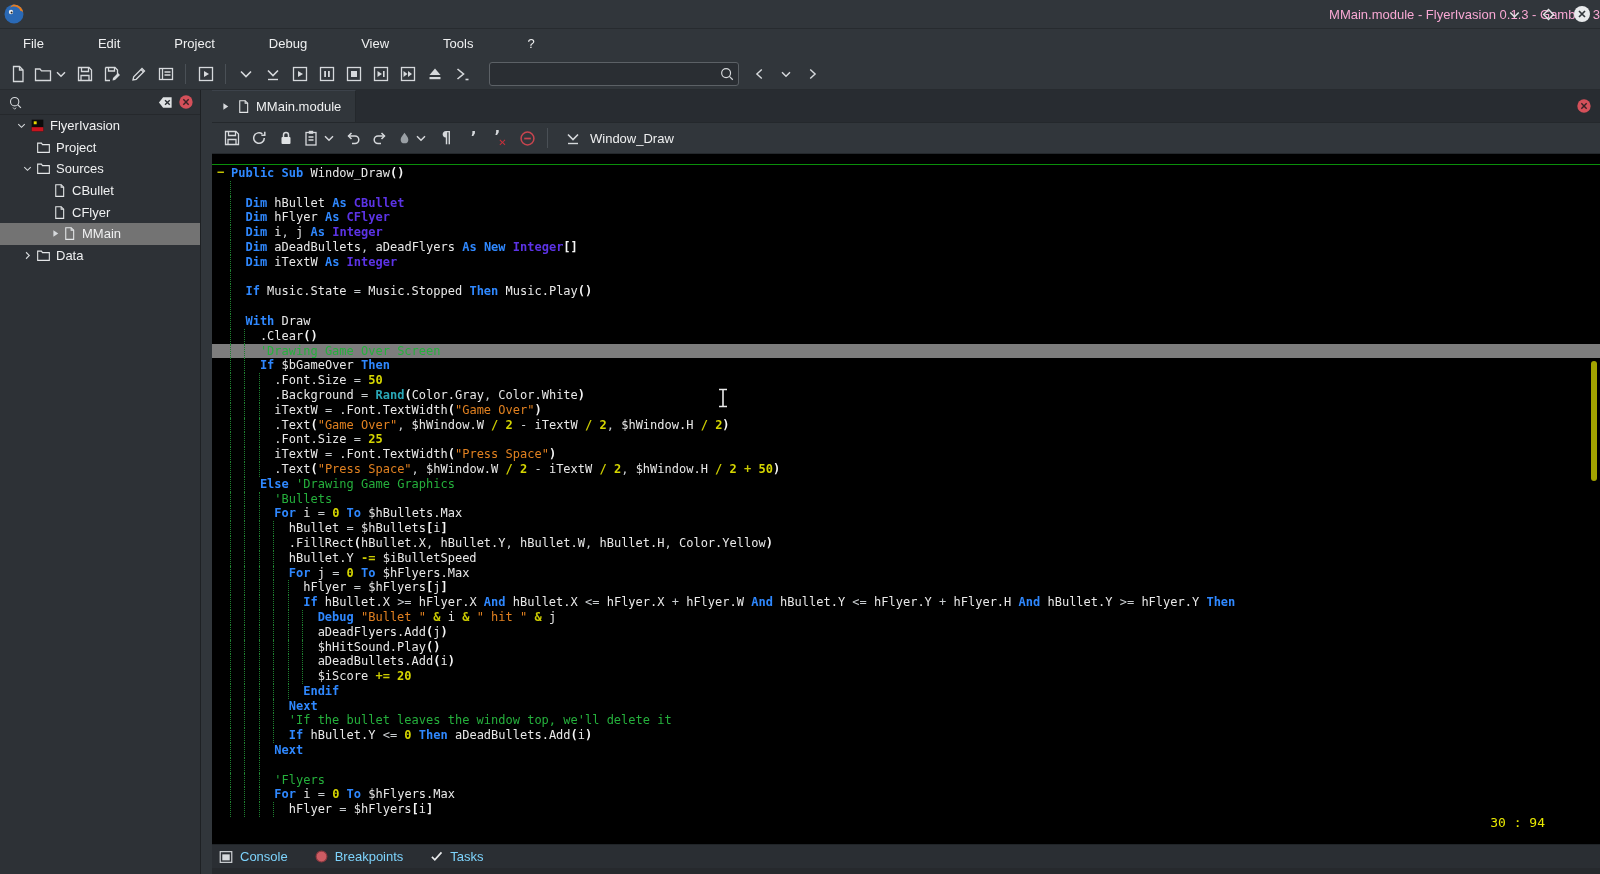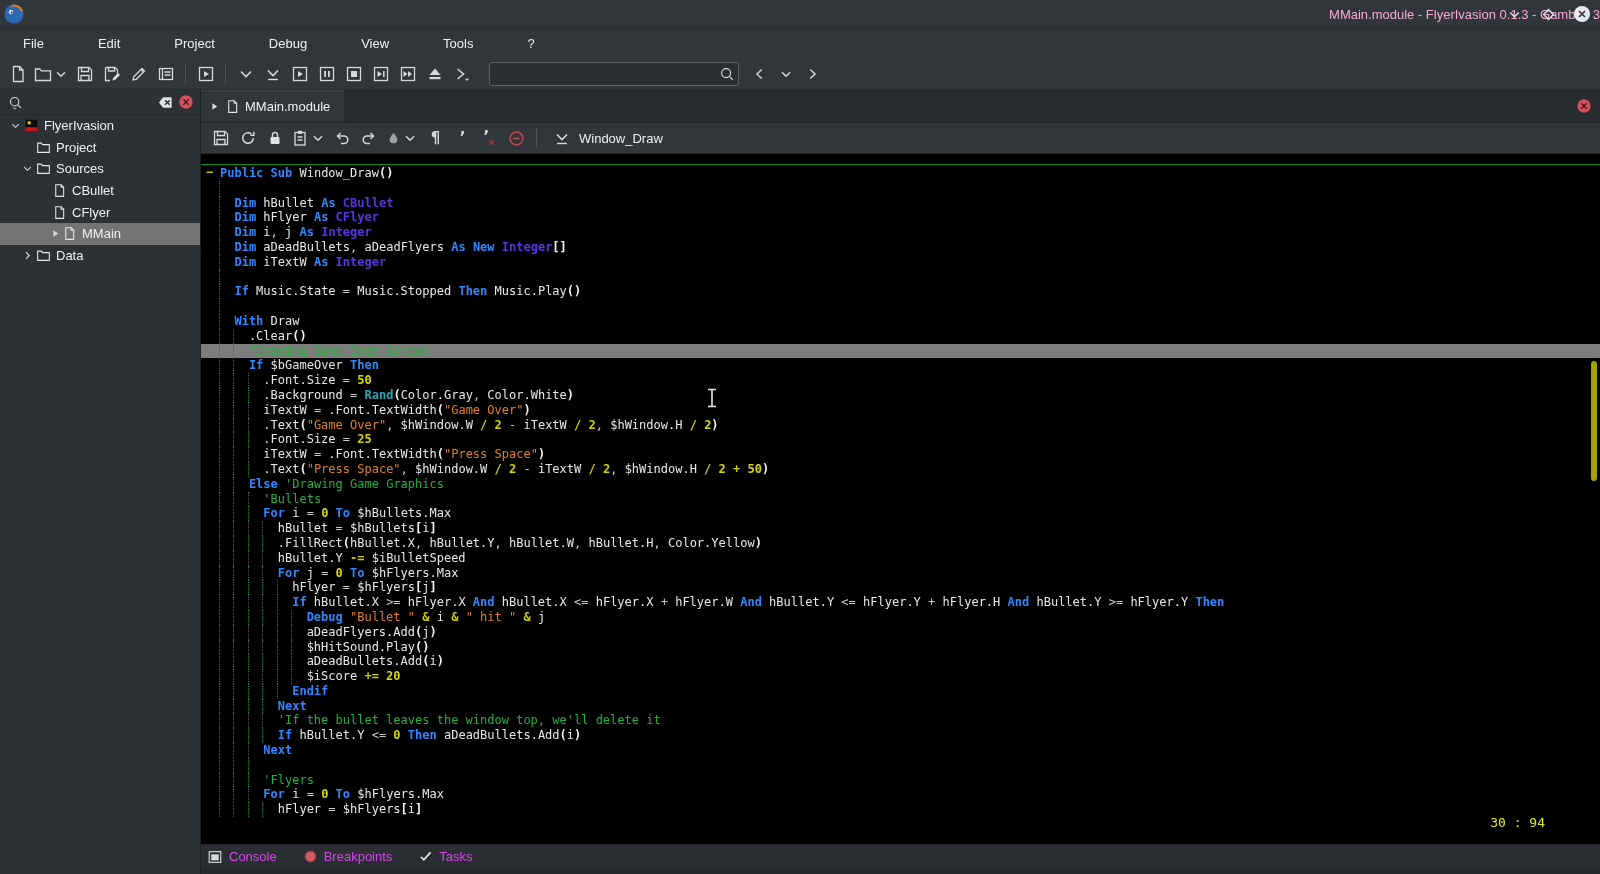--- a/index.html
+++ b/index.html
@@ -29,21 +29,21 @@
   .mainrow{flex:1;display:flex;min-height:0;}
   .sidebar{width:200px;background:#2d3136;border-right:1px solid #1e2124;display:flex;flex-direction:column;flex:none;}
   .sfilter{height:24px;display:flex;align-items:center;padding:0 4px;border-bottom:1px solid #25282c;}
   .sfilter .spacer{flex:1;}
   .treerow{height:21.6px;display:flex;align-items:center;font-size:13px;white-space:nowrap;}
   .treerow.sel{background:#737373;}
   .chevslot{width:15px;display:flex;justify-content:center;flex:none;}
   .ticon{width:17px;display:flex;justify-content:center;flex:none;margin-right:4px;}
   .startmark{width:9px;flex:none;display:flex;justify-content:center;margin-right:1px;}
   
-  .content{flex:1;display:flex;flex-direction:column;min-width:0;}
+  .content{flex:1;display:flex;flex-direction:column;min-width:0;margin-left:11px;}
   .tabbar{height:32px;background:#282c31;display:flex;align-items:flex-end;position:relative;border-bottom:1px solid #24282c;flex:none;}
   .tab{height:31px;background:#31363b;display:flex;align-items:center;padding:0 14px 0 8px;border-right:1px solid #24282c;border-top:1px solid #3c424a;font-size:13px;gap:5px;}
   .tabclose{position:absolute;right:8px;top:8px;width:16px;height:16px;}
   .edtoolbar{height:30px;background:#31363b;display:flex;align-items:center;padding-left:6px;border-bottom:1px solid #24282c;flex:none;}
   .glyphbtn{font-size:15px;color:#d6d9dc;font-weight:bold;font-family:"DejaVu Sans",sans-serif;}
   .procsel{display:flex;align-items:center;gap:8px;padding-left:10px;font-size:13px;color:#eff0f1;}
   
   .editor{flex:1;background:#000;position:relative;overflow:hidden;min-height:0;}
   .procline{position:absolute;left:0;top:10px;width:100%;height:1px;background:#0a8f0a;}
   .codepane{position:absolute;left:0;top:12px;right:0;font-family:"DejaVu Sans Mono","Liberation Mono",monospace;font-size:12px;line-height:14.8px;}
@@ -59,21 +59,21 @@
   .tk-y{color:var(--yop);font-weight:bold;}
   .tk-p{color:#f5f5f5;font-weight:bold;}
   .tk-o{color:#c9cdd0;}
   .tk-d{color:#e8e8e8;}
   .foldmark{position:absolute;left:5px;top:11px;color:#cbcb00;font-family:"DejaVu Sans Mono",monospace;font-size:12px;font-weight:bold;}
   .vscroll{position:absolute;right:3px;top:207px;width:6px;height:120px;background:#a3a300;border-radius:3px;}
   .cursorpos{position:absolute;right:55px;bottom:14px;color:#e8e800;font-family:"DejaVu Sans Mono",monospace;font-size:13px;}
   .ibeam{position:absolute;left:505px;top:234px;}
   
   .bottombar{height:23px;background:#2a2e33;border-top:1px solid #202428;display:flex;align-items:center;padding-left:6px;gap:26px;flex:none;}
-  .btab{display:flex;align-items:center;gap:6px;font-size:13px;color:#d946ef;}
+  .btab{display:flex;align-items:center;gap:6px;font-size:13px;color:#7dd3fc;}
   .bstrip{height:6px;background:#26292d;flex:none;}
   svg{display:block;}
 </style>
 </head>
 <body style="--kw: #2f88ff; --ty: #5c33e6; --num: #d6d600; --str: #e08020; --com: #25b03c; --fn: #2aa8b8; --yop: #cbcb00;">
 
 <div class="window">
 
   <div class="titlebar">
     <span class="appicon">
@@ -316,21 +316,21 @@
                 </svg></span></span>
           </span>
         <span class="tbtn" style="width:20px">
             <span id="sf-close"><span><svg width="16" height="16" viewBox="0 0 18 18" fill="none" stroke="#d6d9dc" stroke-width="1.3">
                   <circle cx="9" cy="9" r="7.5" fill="#d5505a" stroke="none"></circle>
                   <path d="M6 6 l6 6 M12 6 l-6 6" stroke="#3a2226" stroke-width="1.6"></path>
                 </svg></span></span>
           </span>
       </div>
       <div id="tree">
-          <div class="treerow" style="padding-left: 8px;">
+          <div class="treerow" style="padding-left: 14px;">
             <span class="chevslot">
               <span>
                 <svg width="13" height="13" viewBox="0 0 18 18" fill="none" stroke="#d6d9dc" stroke-width="1.3">
                   <path d="M4.5 7 l4.5 4.5 4.5-4.5" stroke-width="1.5"></path>
                 </svg>
               </span>
             </span>
             <span class="ticon">
               <span>
                 <svg width="15" height="15" viewBox="0 0 18 18" fill="none" stroke="#d6d9dc" stroke-width="1.3">

